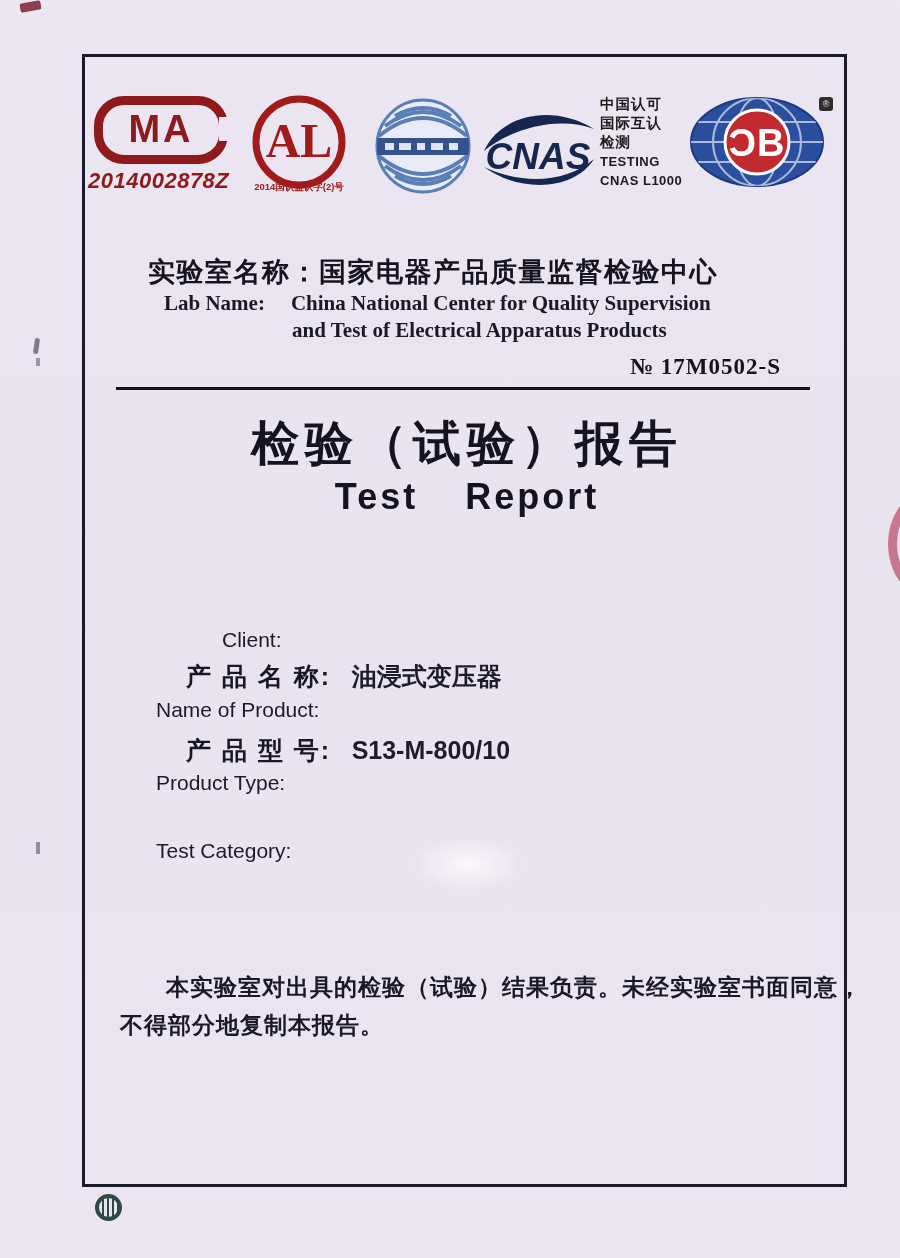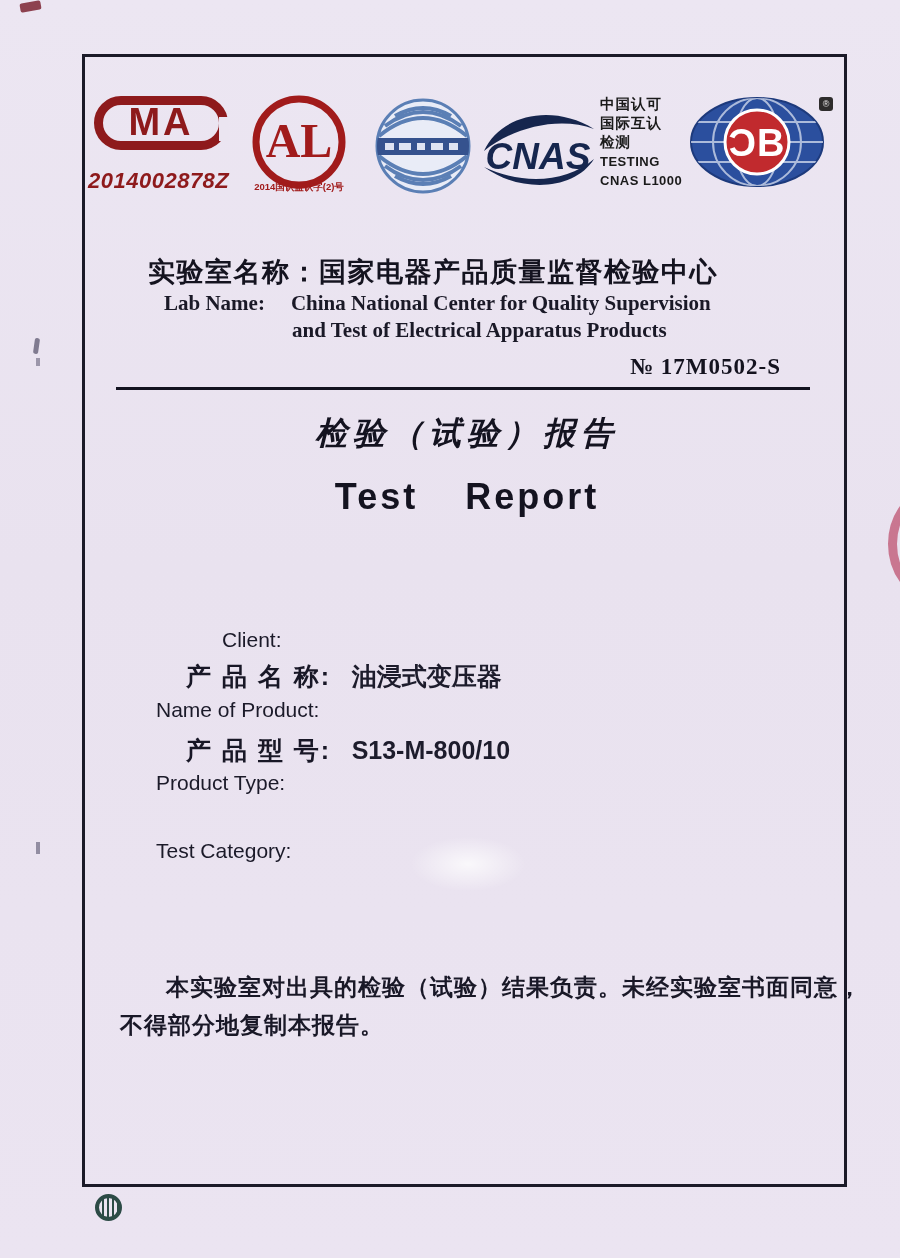--- a/index.html
+++ b/index.html
@@ -10,21 +10,21 @@
     font-family:"Liberation Sans", sans-serif; color:#1d1c2e;
   }
   .abs { position:absolute; }
 
   
   .frame { left:82px; top:54px; width:765px; height:1133px;
            border:3px solid #1b1a28; background:transparent; }
 
   
   .cma { left:94px; top:96px; width:150px; }
-  .cma-shape { position:relative; width:134px; height:54px;
+  .cma-shape { position:relative; width:134px; height:68px;
     border:9px solid #8e1a1c; border-radius:30px;
     display:flex; align-items:center; justify-content:center; }
   .cma-shape:after { content:""; position:absolute; right:-9px; top:12px;
     width:9px; height:24px; background:#ebe5f1; }
   .cma-letters { font-size:38px; font-weight:bold; color:#8e1a1c;
     letter-spacing:3px; transform:translateY(-1px); }
   .cma-number { position:absolute; left:-6px; top:72px; width:162px;
     font-size:22px; font-weight:bold; font-style:italic; color:#8e1a1c;
     letter-spacing:0.5px; white-space:nowrap; }
 
@@ -54,21 +54,21 @@
   .lab-en2 { left:292px; top:318px; font-family:"Liberation Serif", serif;
     font-size:21px; font-weight:bold; color:#1a1927; white-space:nowrap; }
 
   
   .report-no { left:598px; top:354px; width:215px; font-family:"Liberation Serif", serif;
     font-size:23px; font-weight:bold; letter-spacing:1px; color:#14131f;text-align:center; }
   .rule { left:116px; top:387px; width:694px; height:3px; background:#131320; }
 
   
   .title-zh { left:82px; top:412px; width:770px; text-align:center;
-    font-size:32px; font-weight:bold; letter-spacing:6px; color:#141320;font-style:italic; }
+    font-size:48px; font-weight:bold; letter-spacing:6px; color:#141320; }
   .title-en { left:82px; top:476px; width:770px; text-align:center;
     font-size:36px; font-weight:bold; letter-spacing:3px; word-spacing:34px;
     color:#141320; }
 
   
   .field-row { white-space:nowrap; }
   .field-label { font-size:25px; font-weight:bold; letter-spacing:2px; color:#181726; }
   .field-value { font-size:25px; font-weight:600; color:#1d1c2c; margin-left:16px; }
   .field-en { font-size:21px; font-weight:normal; color:#1b1a29; }
   .f1 { left:186px; top:588px; }  .f1e { left:222px; top:628px; }

